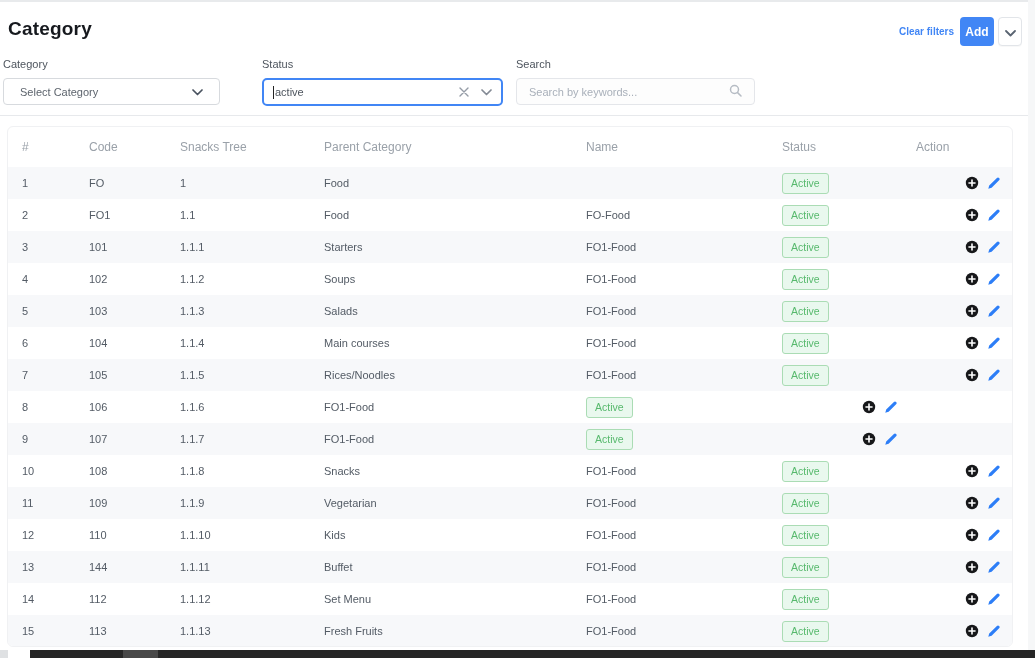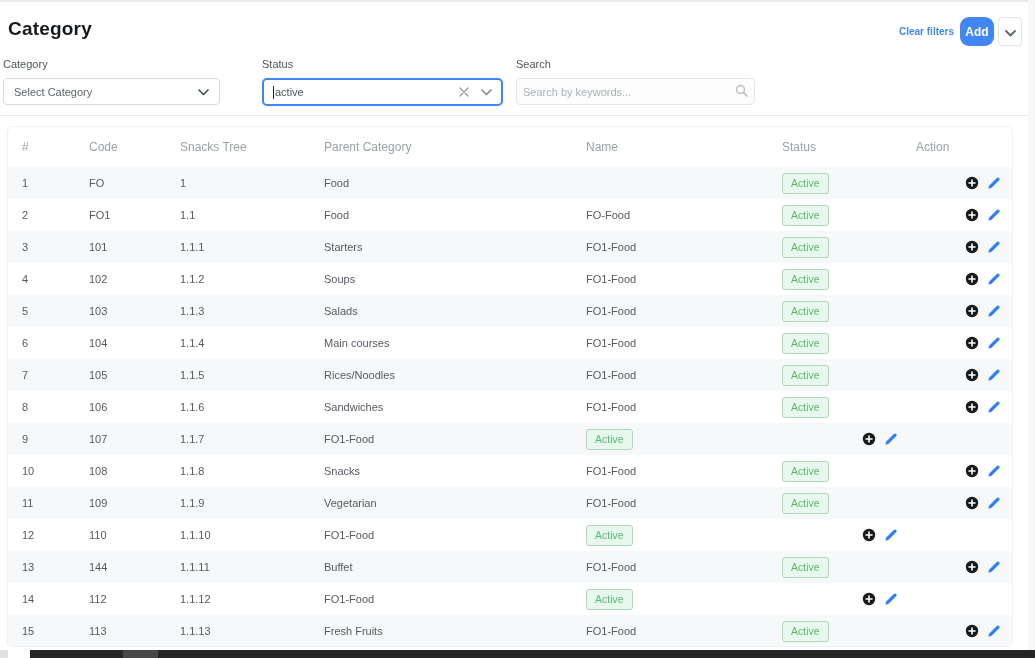--- a/index.html
+++ b/index.html
@@ -8,46 +8,46 @@
 
   .top-edge { position:absolute; top:0; left:0; right:0; height:2px; background:#e8eaec; }
 
   
   .page-title { position:absolute; left:8px; top:18px; font-size:19px; font-weight:700;
                 color:#16191e; letter-spacing:.2px; }
   .clear-filters { position:absolute; left:899px; top:26px; font-size:10px; color:#4186f5;
                    font-weight:700; cursor:pointer; }
   .add-btn { position:absolute; left:960px; top:17px; width:34px; height:29px;
              background:#4186f5; color:#fff; font-size:12px; font-weight:700; border:none;
-             border-radius:9px; display:flex; align-items:center; justify-content:center;
+             border-radius:4px; display:flex; align-items:center; justify-content:center;
              cursor:pointer; }
   .caret-btn { position:absolute; left:998px; top:17px; width:24px; height:29px; background:#fff;
                border:1px solid #e2e5e9; border-radius:4px; display:flex; align-items:center;
                justify-content:center; cursor:pointer; box-shadow:0 1px 1px rgba(0,0,0,.03); }
 
   
   .filter { position:absolute; top:58px; }
   .filter-label { font-size:11px; color:#4e555e; display:block; margin-bottom:8px; }
   .f-category { left:3px; }
   .f-status   { left:262px; }
   .f-search   { left:516px; }
 
   .select-box { width:217px; height:27px; border:1px solid #d7dade; border-radius:4px;
                 background:#fff; display:flex; align-items:center; justify-content:space-between;
-                padding:0 10px; font-size:11px; color:#5d646d; cursor:pointer; }
+                padding:0 16px; font-size:11px; color:#5d646d; cursor:pointer; }
 
   .combo-box { width:241px; height:28px; border:2px solid #4186f5; border-radius:5px;
                background:#fff; display:flex; align-items:center; padding:0 9px;
                font-size:11px; color:#4e555e; cursor:text; }
   .text-caret { width:1px; height:13px; background:#222; margin-right:1px; }
   .combo-spacer { flex:1; }
   .combo-icons { display:flex; align-items:center; gap:12px; }
 
   .search-box { width:239px; height:27px; border:1px solid #e4e6ea; border-radius:4px;
-                background:#fdfdfd; display:flex; align-items:center; padding:0 6px;justify-content:center; }
+                background:#fdfdfd; display:flex; align-items:center; padding:0 12px;justify-content:center; }
   .search-box input { border:none; outline:none; background:transparent; flex:1;
                       font-size:11px; color:#5d646d; font-family:"Liberation Sans",sans-serif; }
   .search-box input::placeholder { color:#a9b0ba; }
 
   .divider { position:absolute; top:115px; left:0; right:0; height:1px; background:#e7e9ec; }
 
   
   .card { position:absolute; left:7px; top:126px; width:1006px; height:521px; background:#fff;
           border:1px solid #f0f1f3; border-radius:6px; overflow:hidden; }
   .grid-row { display:grid; grid-template-columns:67px 91px 144px 262px 196px 127px 1fr;
@@ -296,21 +296,20 @@
               <path d="M9.9 1.1a1.55 1.55 0 0 1 2.2 2.2L4.6 10.8 1.3 11.7l.9-3.3z" fill="#2d7ef7"></path>
             </svg>
       </span>
     </span>
   </div>
 
   <div class="grid-row tr">
     <span>8</span>
     <span>106</span>
     <span>1.1.6</span>
-    <span>Sandwiches</span>
     <span>FO1-Food</span>
     <span><span class="status-badge">Active</span></span>
     <span class="cell-action">
       <span class="icon-btn">
         <svg width="14" height="14" viewBox="0 0 14 14">
               <circle cx="7" cy="7" r="6.2" fill="#17181a"></circle>
               <path d="M7 4 V10 M4 7 H10" stroke="#fff" stroke-width="1.6" stroke-linecap="round"></path>
             </svg>
       </span>
       <span class="icon-btn">
@@ -383,20 +382,21 @@
               <path d="M9.9 1.1a1.55 1.55 0 0 1 2.2 2.2L4.6 10.8 1.3 11.7l.9-3.3z" fill="#2d7ef7"></path>
             </svg>
       </span>
     </span>
   </div>
 
   <div class="grid-row tr">
     <span>12</span>
     <span>110</span>
     <span>1.1.10</span>
+    <span>Kids</span>
     <span>FO1-Food</span>
     <span><span class="status-badge">Active</span></span>
     <span class="cell-action">
       <span class="icon-btn">
         <svg width="14" height="14" viewBox="0 0 14 14">
               <circle cx="7" cy="7" r="6.2" fill="#17181a"></circle>
               <path d="M7 4 V10 M4 7 H10" stroke="#fff" stroke-width="1.6" stroke-linecap="round"></path>
             </svg>
       </span>
       <span class="icon-btn">
@@ -426,20 +426,21 @@
               <path d="M9.9 1.1a1.55 1.55 0 0 1 2.2 2.2L4.6 10.8 1.3 11.7l.9-3.3z" fill="#2d7ef7"></path>
             </svg>
       </span>
     </span>
   </div>
 
   <div class="grid-row tr">
     <span>14</span>
     <span>112</span>
     <span>1.1.12</span>
+    <span>Set Menu</span>
     <span>FO1-Food</span>
     <span><span class="status-badge">Active</span></span>
     <span class="cell-action">
       <span class="icon-btn">
         <svg width="14" height="14" viewBox="0 0 14 14">
               <circle cx="7" cy="7" r="6.2" fill="#17181a"></circle>
               <path d="M7 4 V10 M4 7 H10" stroke="#fff" stroke-width="1.6" stroke-linecap="round"></path>
             </svg>
       </span>
       <span class="icon-btn">

